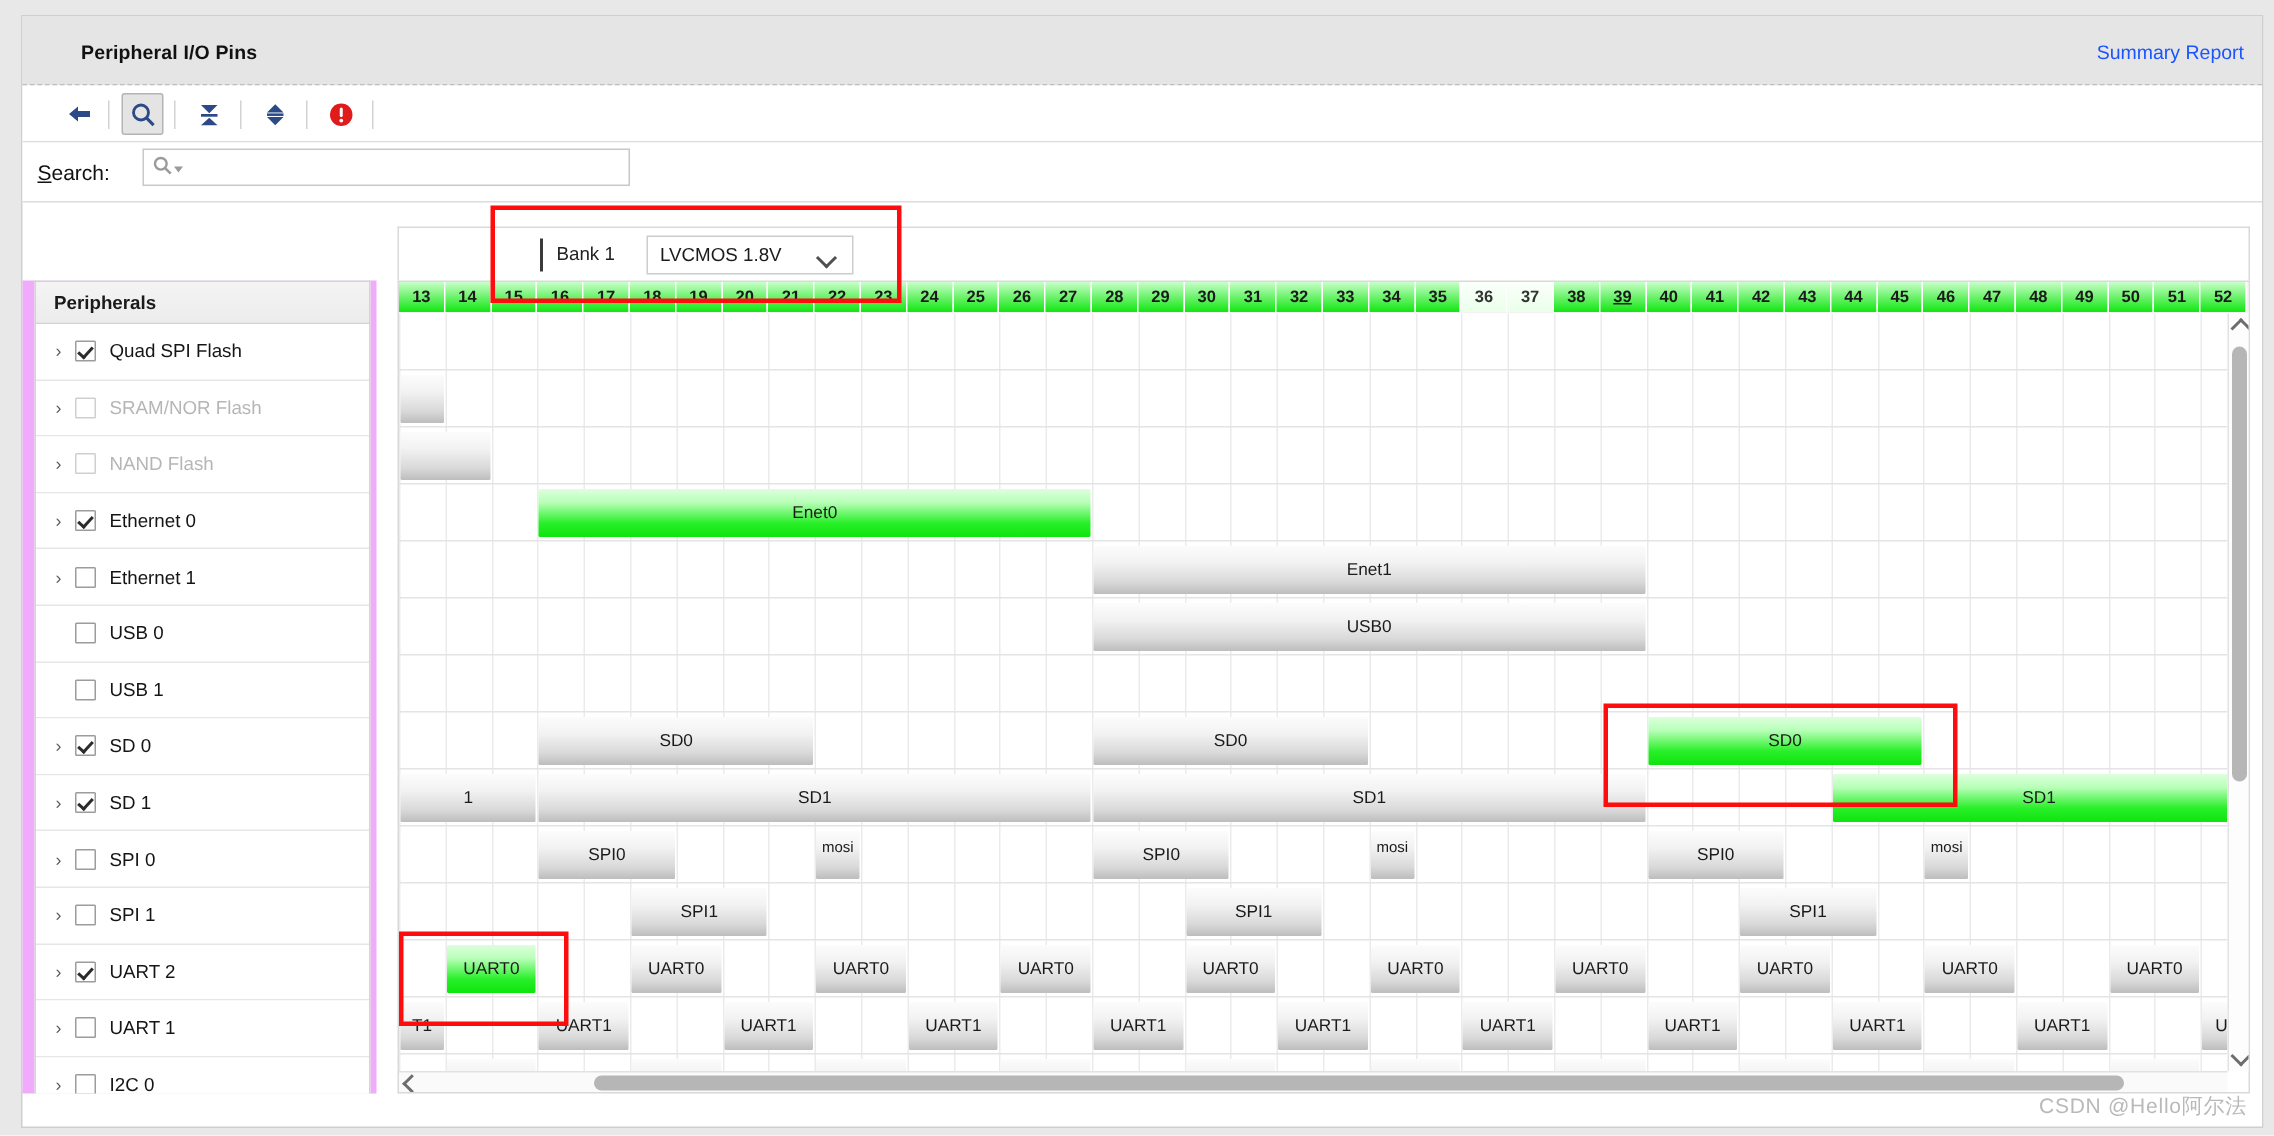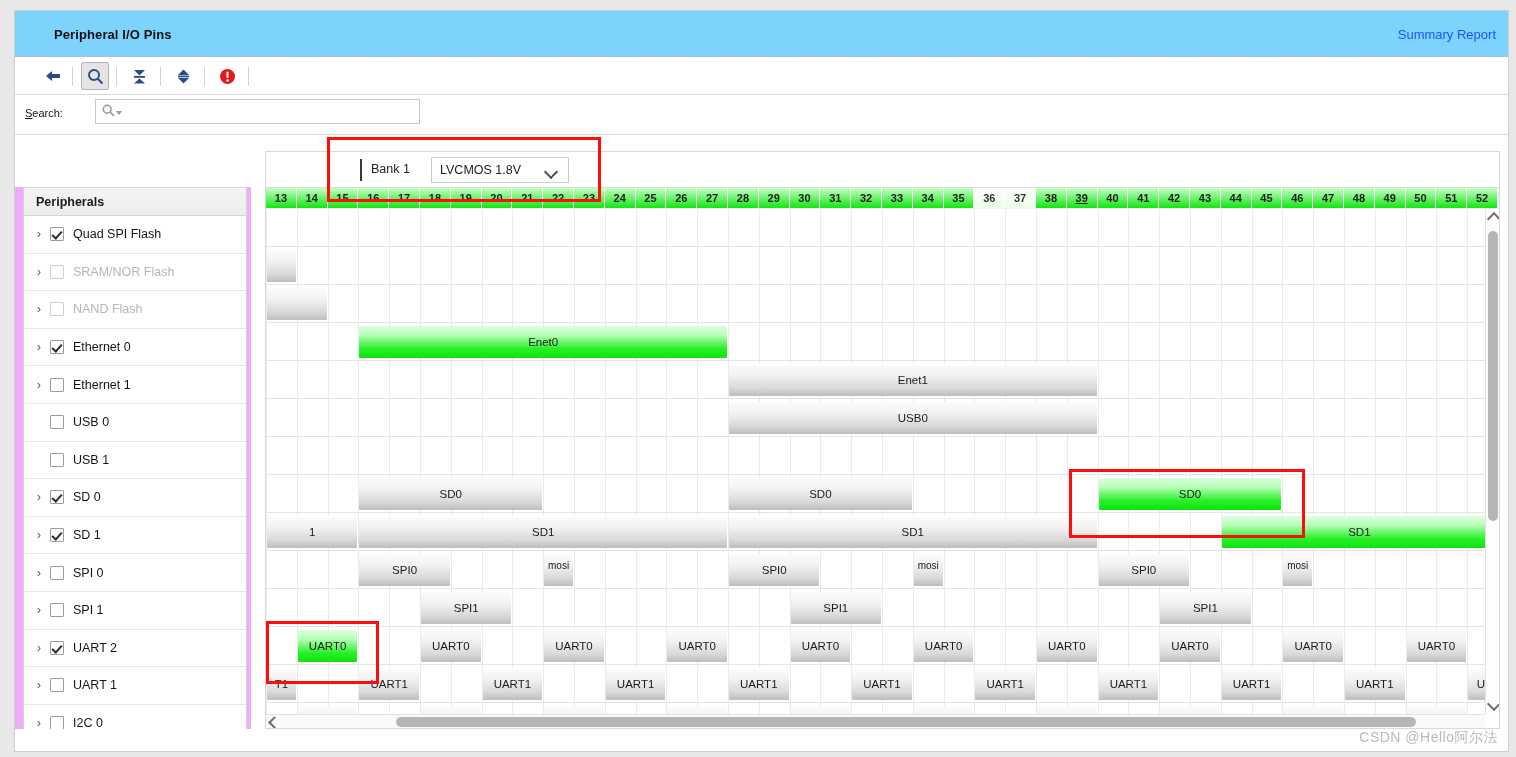--- a/index.html
+++ b/index.html
@@ -10,21 +10,21 @@
     font-size:12px;color:#1b1b1b;
   }
   #app{
     position:absolute;left:14px;top:10px;width:1495px;height:742px;
     background:#ffffff;border:1px solid #cfcfcf;box-sizing:border-box;
   }
 
   
   .titlebar{
     position:absolute;left:0;top:0;width:100%;height:46px;
-    border-bottom:1px dashed #bdbdbd;box-sizing:border-box;background:#7dd3fc;
+    border-bottom:1px dashed #bdbdbd;box-sizing:border-box;background:#e5e5e5;
   }
   .title-text{
     position:absolute;left:39px;top:16px;font-size:13px;font-weight:bold;color:#111;
     letter-spacing:.1px;
   }
   .summary-link{
     position:absolute;right:12px;top:16px;font-size:13px;color:#1a55ff;
     text-decoration:none;cursor:pointer;
   }
 
@@ -40,21 +40,21 @@
   }
   .tb-btn.active{background:#e4e4e4;border-color:#b4b4b4;}
   .tb-sep{position:absolute;top:10px;width:1px;height:19px;background:#d2d2d2;}
 
   
   .searchrow{
     position:absolute;left:0;top:84px;width:100%;height:40px;
     border-bottom:1px solid #dcdcdc;box-sizing:border-box;background:#fff;
   }
   .search-label{
-    position:absolute;left:10px;top:12px;font-size:11px;color:#111;
+    position:absolute;left:10px;top:12px;font-size:14px;color:#111;
   }
   .search-label u{text-decoration:underline;}
   .search-box{
     position:absolute;left:80px;top:4px;width:325px;height:25px;
     border:1px solid #c8c8c8;background:#fff;box-sizing:border-box;
   }
   .search-inner{
     position:absolute;left:6px;top:4px;display:flex;align-items:center;gap:1px;
   }
   .search-caret{

